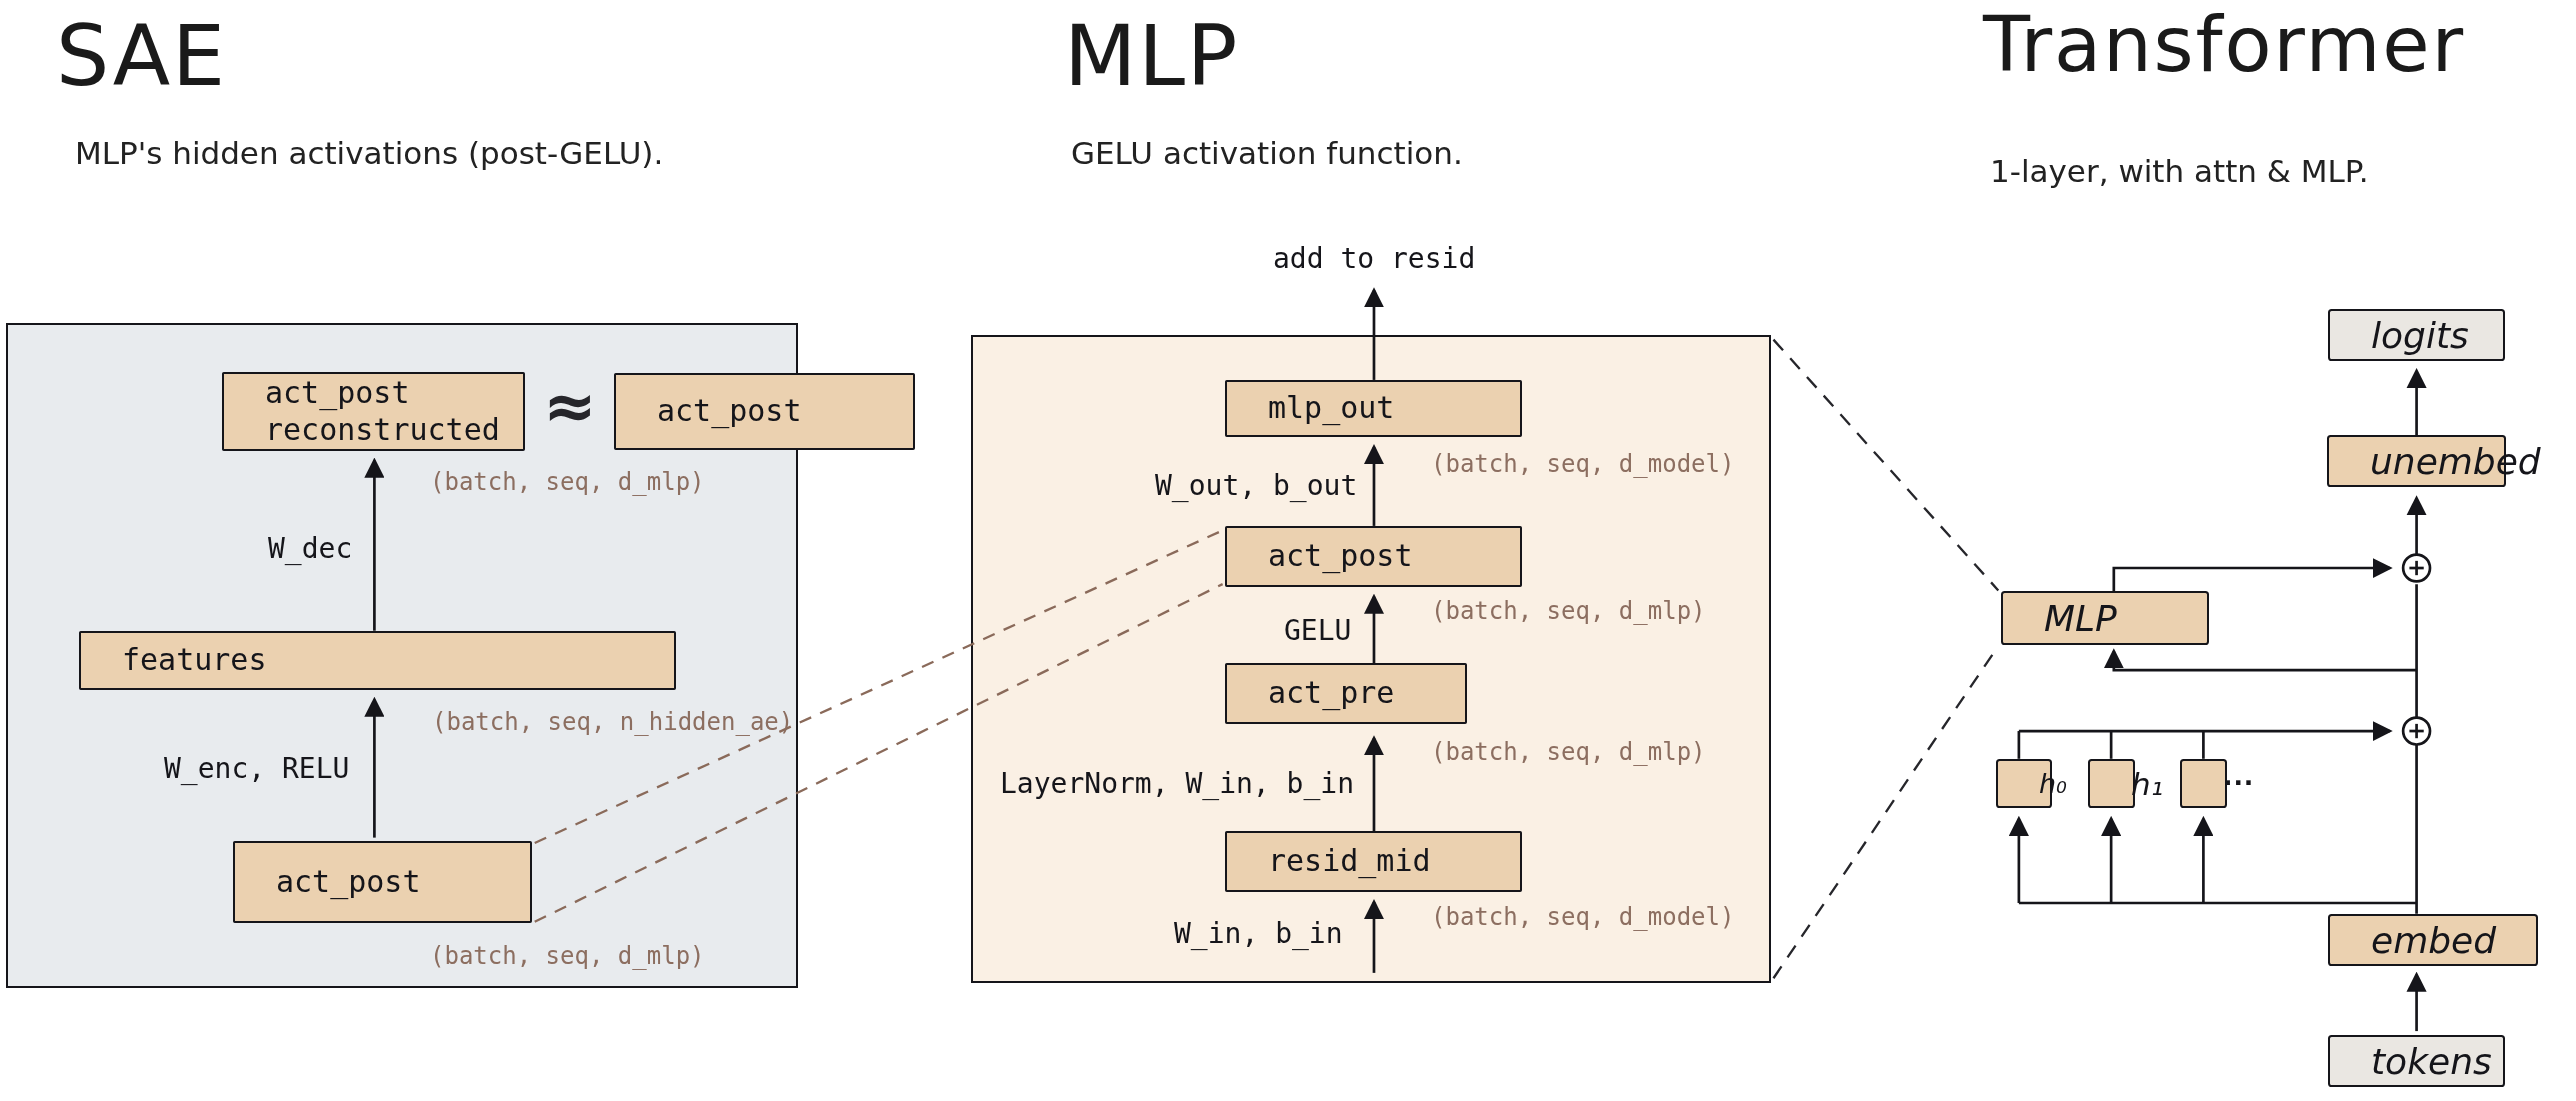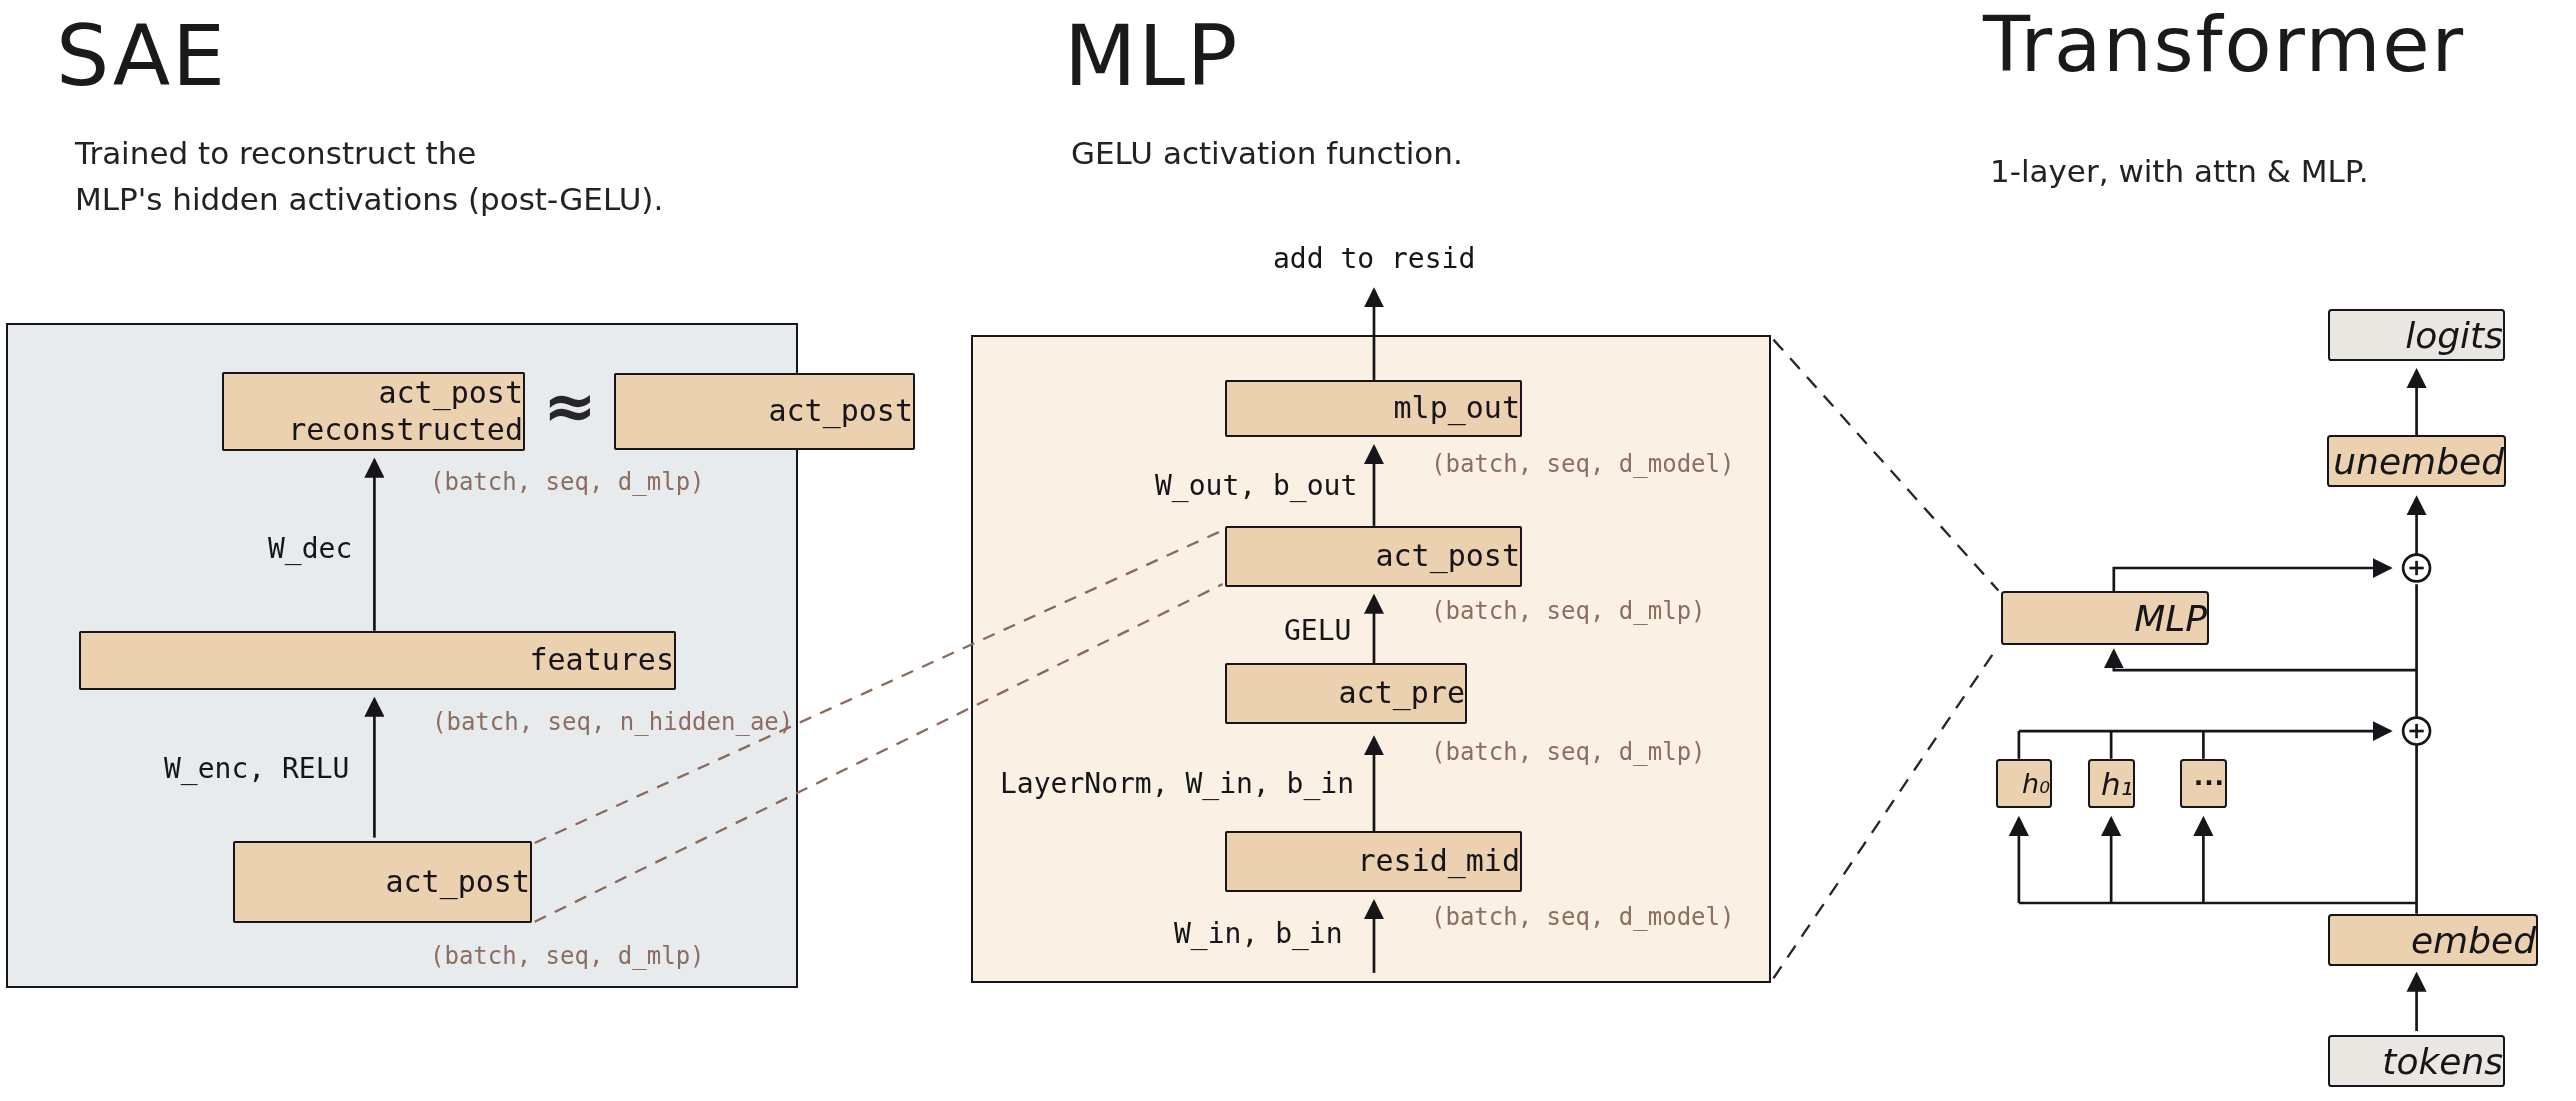--- a/index.html
+++ b/index.html
@@ -11,22 +11,22 @@
     position:absolute;font-family:"DejaVu Sans",sans-serif;font-weight:normal;
     font-size:84px;letter-spacing:1.8px;color:#1a1a1a;white-space:nowrap;
   }
   .subtitle{
     position:absolute;font-family:"DejaVu Sans",sans-serif;font-size:31px;
     color:#222;line-height:1.48;white-space:nowrap;
   }
   .panel{position:absolute;border:2.7px solid #15151a;box-sizing:border-box;z-index:0;}
   .box{
     position:absolute;border:2.7px solid #15151a;box-sizing:border-box;z-index:10;
-    display:flex;flex-direction:column;align-items:flex-end;justify-content:center;
-    text-align:center;border-radius:1.8px;
+    display:flex;flex-direction:column;align-items:flex-start;justify-content:center;
+    text-align:center;border-radius:1.8px;padding-left:41px;
   }
   .tan{background:var(--box_tan);}
   .gray{background:var(--box_gray);}
   .boxlabel{font-family:"DejaVu Sans Mono",monospace;font-size:30px;line-height:1.22;color:#15151a;}
   .edgelabel{
     position:absolute;font-family:"DejaVu Sans Mono",monospace;font-size:28px;
     color:#15151a;white-space:nowrap;z-index:10;
   }
   .ann{
     position:absolute;font-family:"DejaVu Sans Mono",monospace;font-size:24px;
@@ -94,21 +94,20 @@
 
   <line x1="597" y1="941" x2="1365" y2="592" stroke="var(--link_brown)" stroke-width="2.6" stroke-dasharray="14 11"></line>
   <line x1="597" y1="1029" x2="1365" y2="652" stroke="var(--link_brown)" stroke-width="2.6" stroke-dasharray="14 11"></line>
 
   <line x1="1980" y1="379" x2="2231" y2="659" stroke="#26262b" stroke-width="2.6" stroke-dasharray="16 12"></line>
   <line x1="1980" y1="1092" x2="2231" y2="721" stroke="#26262b" stroke-width="2.6" stroke-dasharray="16 12"></line>
 </svg>
 
 <div class="title" style="left:56px;top:7.2px;">SAE</div>
 <div class="subtitle" style="left:75px;top:131px;">
-  <div>Trained to reconstruct the</div>
   <div>MLP's hidden activations (post-GELU).</div>
 </div>
 
 <div class="box tan" style="left:222px;top:372px;width:303px;height:79px;">
   <span class="boxlabel">act_post</span>
   <span class="boxlabel">reconstructed</span>
 </div>
 
 <div class="approx" style="left:543px;top:369px;">≈</div>
 

